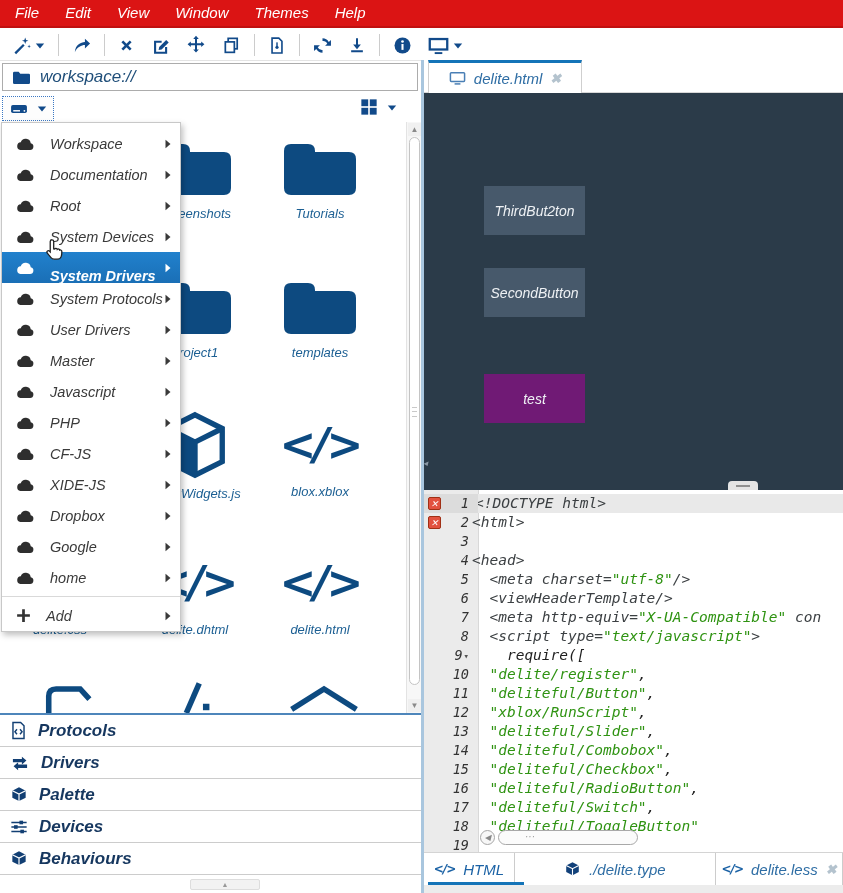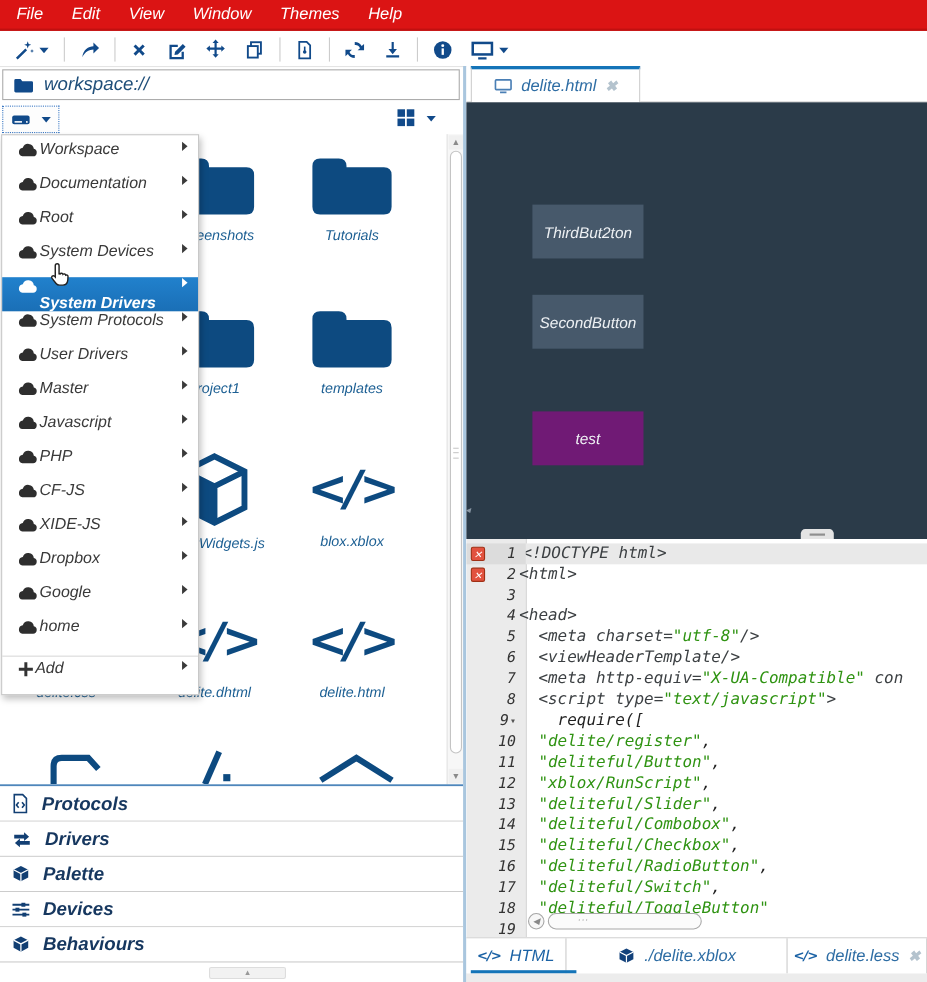--- a/index.html
+++ b/index.html
@@ -43,21 +43,21 @@
             font-size:8px;display:flex;align-items:center;justify-content:center;}
   #fthumb{position:absolute;left:2px;top:15px;width:11px;height:548px;background:#fff;
           border:1px solid #c4c4c4;border-radius:6px;box-sizing:border-box;}
   #fthumb .grip{position:absolute;left:2px;top:50%;width:5px;height:8px;margin-top:-4px;
                 border-top:1px solid #c9c9c9;border-bottom:1px solid #c9c9c9;}
   #fthumb .grip::after{content:"";position:absolute;left:0;top:3px;width:5px;height:1px;background:#c9c9c9;}
 
   
   #drivemenu{left:1px;top:122px;width:180px;background:#fff;border:1px solid #c8c8c8;
              box-shadow:2px 3px 6px rgba(0,0,0,.25);padding-top:5px;box-sizing:border-box;z-index:30;}
-  .dm-item{height:31px;display:flex;align-items:flex-start;padding-left:13px;position:relative;}
+  .dm-item{height:31px;display:flex;align-items:center;gap:14px;padding-left:13px;position:relative;}
   .dm-label{font-size:14.5px;color:#3a3a3a;}
   .dm-item .cloud{color:#2e2e2e;}
   .dm-caret{position:absolute;right:8px;color:#3a3a3a;}
   .dm-item.sel{background:linear-gradient(#2181cd,#1a6fb6);}
   .dm-item.sel .dm-label{color:#fff;font-weight:bold;margin-top:16px;}
   .dm-item.sel .cloud,.dm-item.sel .dm-caret{color:#fff;}
   .dm-sep{border-top:1px solid #d9d9d9;margin:3px 0;}
   #handcursor{left:42px;top:237px;width:26px;height:26px;z-index:40;}
 
   
@@ -687,21 +687,21 @@
         <span class="glyph">&lt;/&gt;</span>
         <span class="tab-label">HTML</span>
       </div>
       <div class="btab" style="width: 222px;">
         <span class="icon">
           <svg width="17" height="17" viewBox="0 0 20 20">
             <path d="M10,1.4 17.4,5.2V13L10,16.8 2.6,13V5.2z" fill="#12417a"></path>
             <path d="M2.6,5.2 10,9 17.4,5.2M10,9V16.8" stroke="#fff" stroke-width="1.3" fill="none"></path>
           </svg>
         </span>
-        <span class="tab-label">./delite.xblox</span>
+        <span class="tab-label">./delite.type</span>
       </div>
       <div class="btab" style="width: 140px;">
         <span class="glyph">&lt;/&gt;</span>
         <span class="tab-label">delite.less</span>
         <span class="closex">✖</span>
       </div>
       <div id="btab-underline" style="background: rgb(20, 116, 184);"></div>
     </div>
   <div id="bottomfill" class="abs"></div>
 </div>

